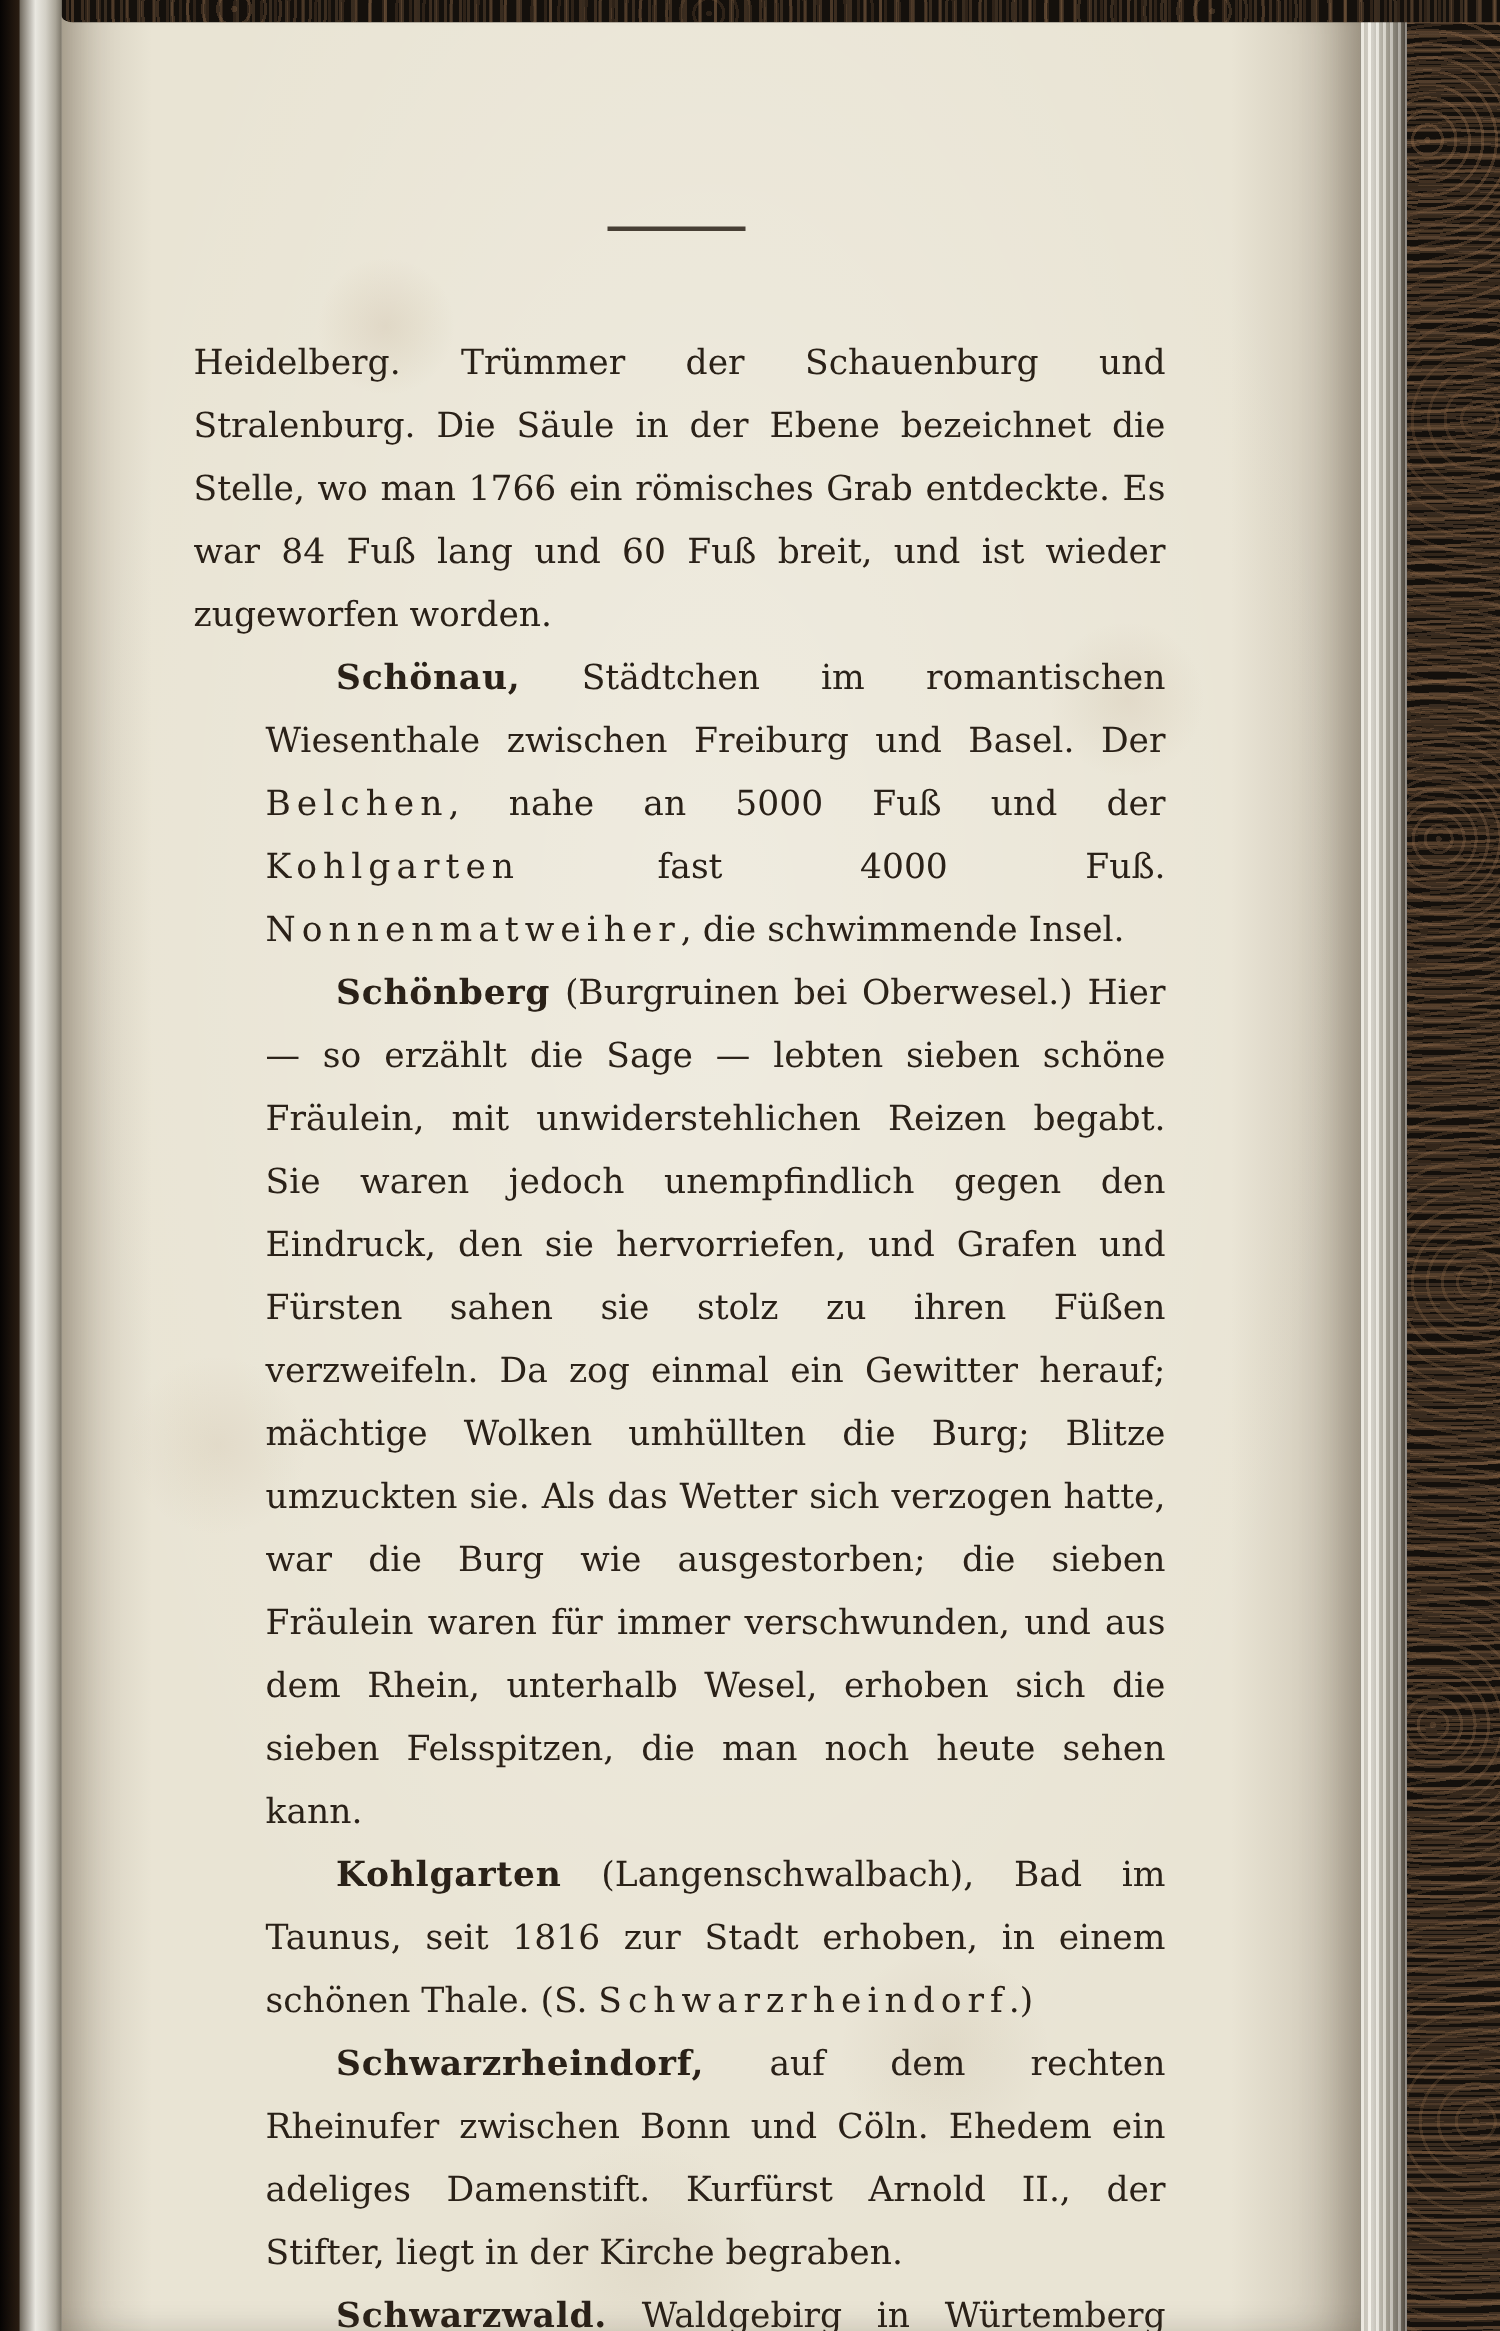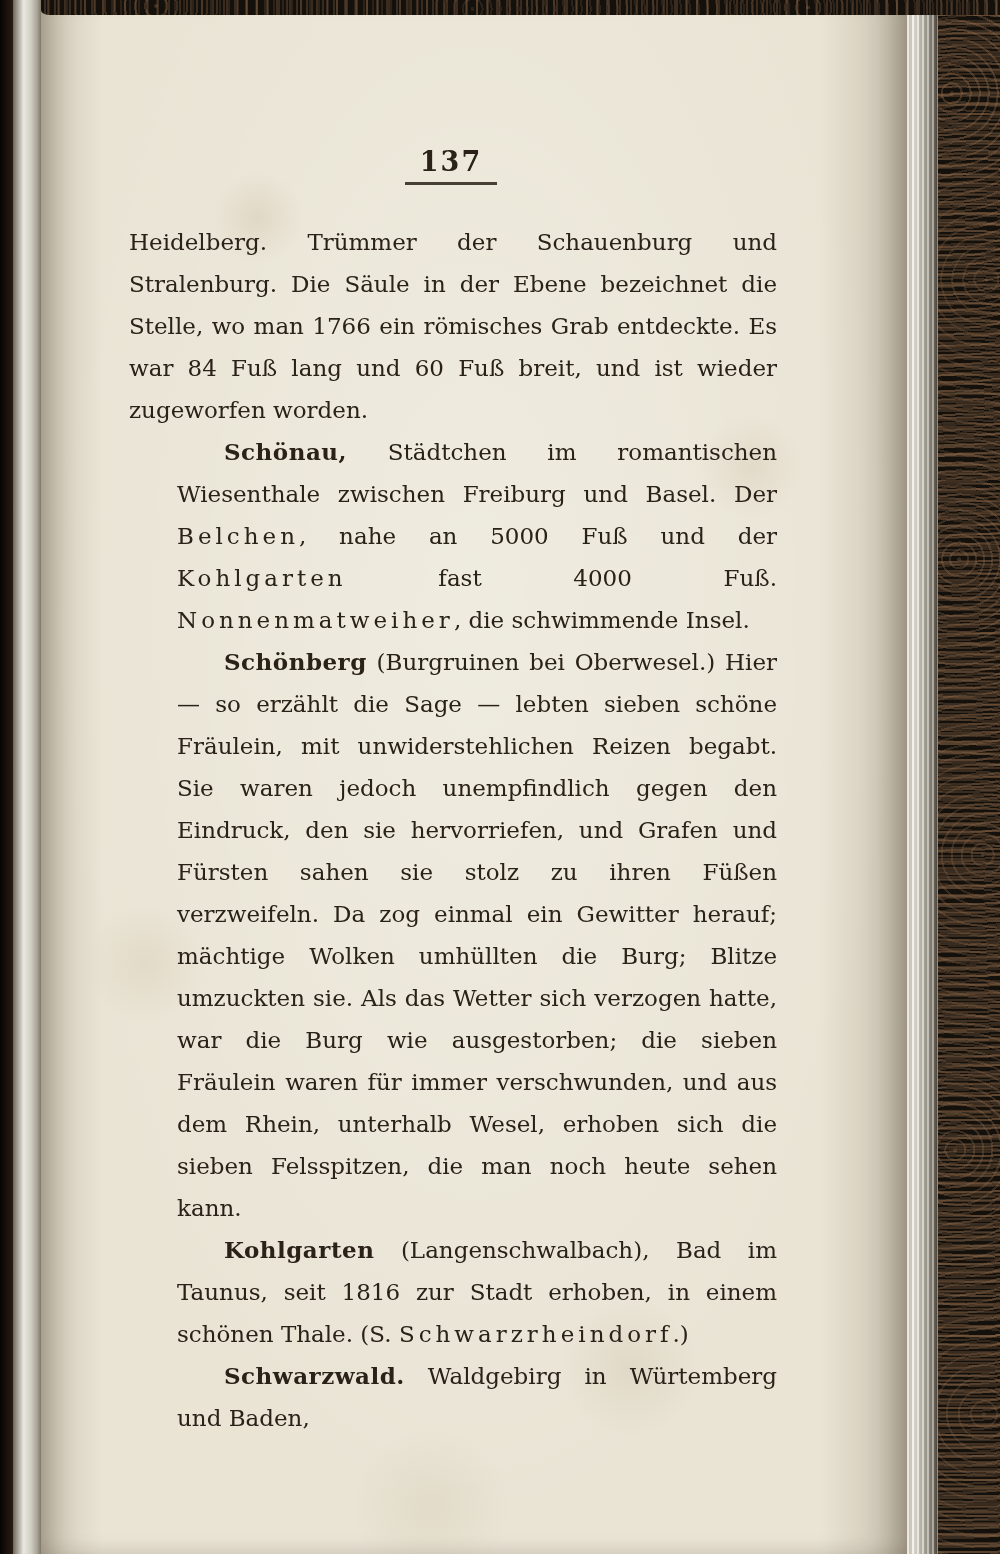--- a/index.html
+++ b/index.html
@@ -89,28 +89,28 @@
 </style>
 </head>
 <body>
 
 <div class="scan">
   <div class="binding-left"></div>
   <div class="page-edge-left"></div>
 
   <div class="page">
     <div class="pagehead">
-      <div class="pagenum">137</div>
       <div class="pagerule"></div>
     </div>
     <div class="textblock">
         <p class="para"><span class="seg-normal">Heidelberg. Trümmer der Schauenburg und Stralenburg. Die Säule in der Ebene bezeichnet die Stelle, wo man 1766 ein römisches Grab entdeckte. Es war 84 Fuß lang und 60 Fuß breit, und ist wieder zugeworfen worden.</span></p>
         <p class="para indent"><span class="seg-bold">Schönau,</span><span class="seg-normal"> Städtchen im romantischen Wiesenthale zwischen Freiburg und Basel. Der </span><span class="seg-spaced">Belchen</span><span class="seg-normal">, nahe an 5000 Fuß und der </span><span class="seg-spaced">Kohlgarten</span><span class="seg-normal"> fast 4000 Fuß. </span><span class="seg-spaced">Nonnenmatweiher</span><span class="seg-normal">, die schwimmende Insel.</span></p>
         <p class="para indent"><span class="seg-bold">Schönberg</span><span class="seg-normal"> (Burgruinen bei Oberwesel.) Hier — so erzählt die Sage — lebten sieben schöne Fräulein, mit unwiderstehlichen Reizen begabt. Sie waren jedoch unempfindlich gegen den Eindruck, den sie hervorriefen, und Grafen und Fürsten sahen sie stolz zu ihren Füßen verzweifeln. Da zog einmal ein Gewitter herauf; mächtige Wolken umhüllten die Burg; Blitze umzuckten sie. Als das Wetter sich verzogen hatte, war die Burg wie ausgestorben; die sieben Fräulein waren für immer verschwunden, und aus dem Rhein, unterhalb Wesel, erhoben sich die sieben Felsspitzen, die man noch heute sehen kann.</span></p>
         <p class="para indent"><span class="seg-bold">Kohlgarten</span><span class="seg-normal"> (Langenschwalbach), Bad im Taunus, seit 1816 zur Stadt erhoben, in einem schönen Thale. (S. </span><span class="seg-spaced">Schwarzrheindorf</span><span class="seg-normal">.)</span></p>
+        <p class="para indent"><span class="seg-bold">Schwarzrheindorf,</span><span class="seg-normal"> auf dem rechten Rheinufer zwischen Bonn und Cöln. Ehedem ein adeliges Damenstift. Kurfürst Arnold II., der Stifter, liegt in der Kirche begraben.</span></p>
         <p class="para indent"><span class="seg-bold">Schwarzwald.</span><span class="seg-normal"> Waldgebirg in Würtemberg und Baden,</span></p>
       </div>
   </div>
 
   <div class="page-stack"></div>
   <div class="cover-right"></div>
   <div class="cover-top"></div>
 </div>
 
 </body></html>

